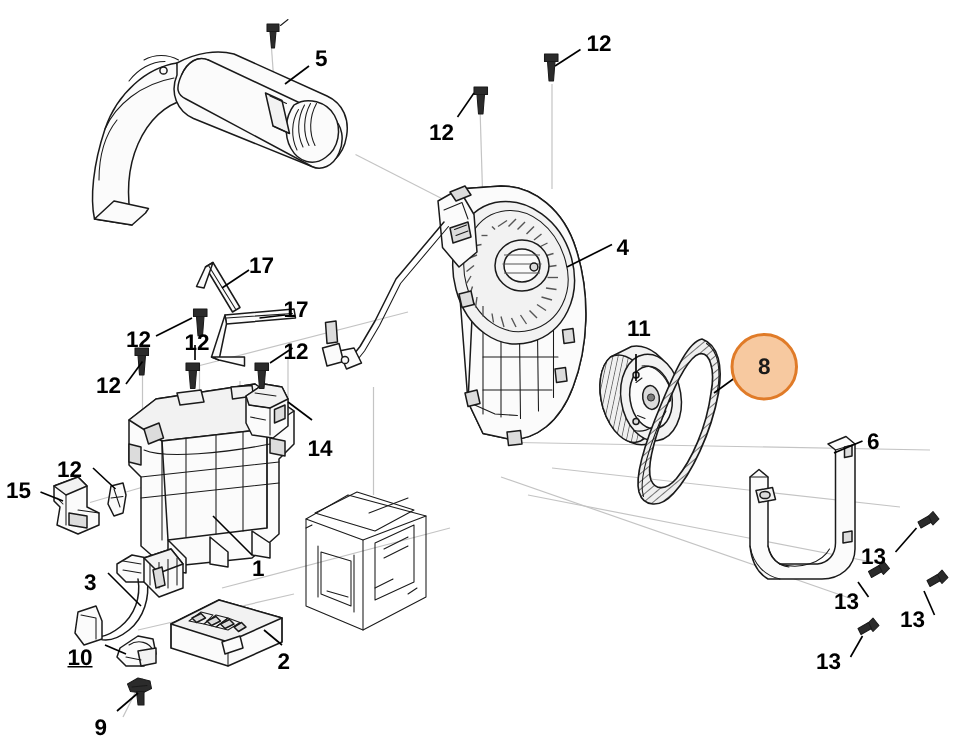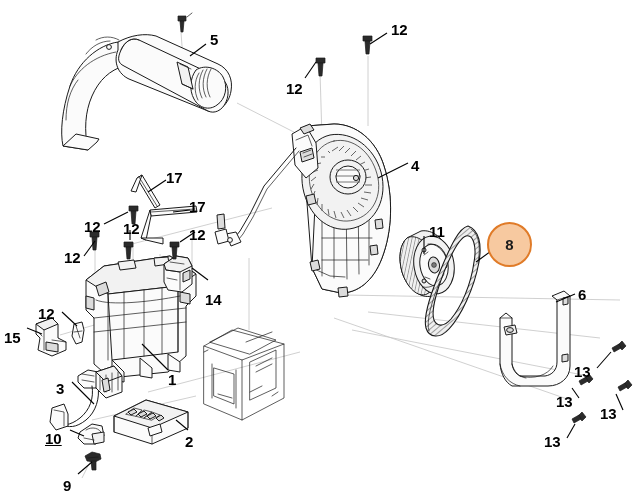--- a/index.html
+++ b/index.html
@@ -451,35 +451,35 @@
       <path class="lead" d="M78 474 L 92 462"></path>
       <path class="lead" d="M188 430 L 176 420"></path>
       <path class="lead" d="M498 246 L 476 262"></path>
     </g>
   </svg>
 
   <div class="cal" style="left:210px;top:32px;">5</div>
   <div class="cal" style="left:286px;top:81px;">12</div>
   <div class="cal" style="left:391px;top:22px;">12</div>
   <div class="cal" style="left:411px;top:158px;">4</div>
-  <div class="cal" style="left:418px;top:224px;margin-left:11px;">11</div>
+  <div class="cal" style="left:418px;top:212px;">11</div>
   <div class="cal" style="left:578px;top:287px;">6</div>
   <div class="cal" style="left:574px;top:364px;">13</div>
   <div class="cal" style="left:556px;top:394px;">13</div>
   <div class="cal" style="left:600px;top:406px;">13</div>
   <div class="cal" style="left:544px;top:434px;">13</div>
   <div class="cal" style="left:166px;top:170px;">17</div>
   <div class="cal" style="left:189px;top:199px;">17</div>
   <div class="cal" style="left:84px;top:219px;">12</div>
   <div class="cal" style="left:123px;top:221px;">12</div>
   <div class="cal" style="left:64px;top:250px;">12</div>
   <div class="cal" style="left:189px;top:227px;">12</div>
   <div class="cal" style="left:205px;top:292px;">14</div>
   <div class="cal" style="left:38px;top:306px;">12</div>
-  <div class="cal" style="left:4px;top:330px;">15</div>
+  <div class="cal" style="left:4px;top:320px;">15</div>
   <div class="cal" style="left:168px;top:372px;">1</div>
   <div class="cal" style="left:56px;top:381px;">3</div>
   <div class="cal" style="left:45px;top:431px;text-decoration:underline;">10</div>
   <div class="cal" style="left:63px;top:478px;">9</div>
   <div class="cal" style="left:185px;top:434px;">2</div>
 
   <div class="badge" style="left:487px;top:222px;">8</div>
 
 </div>
 

